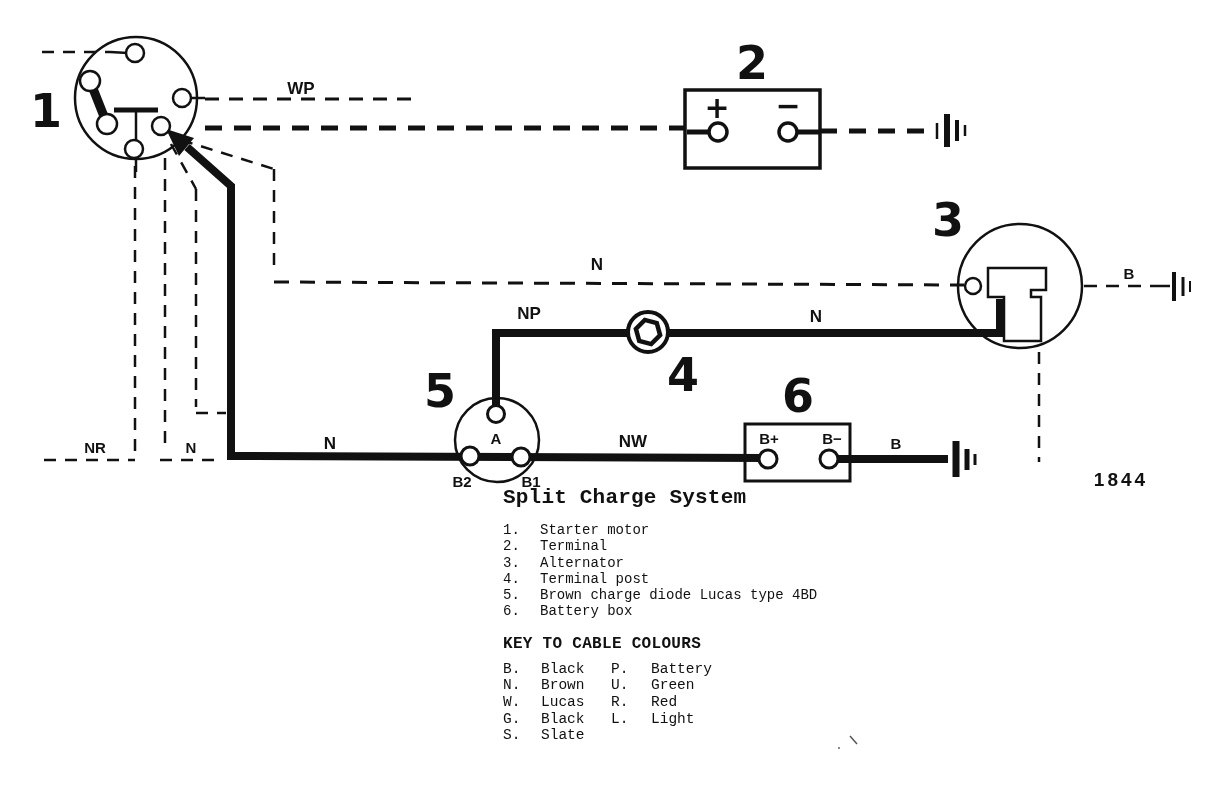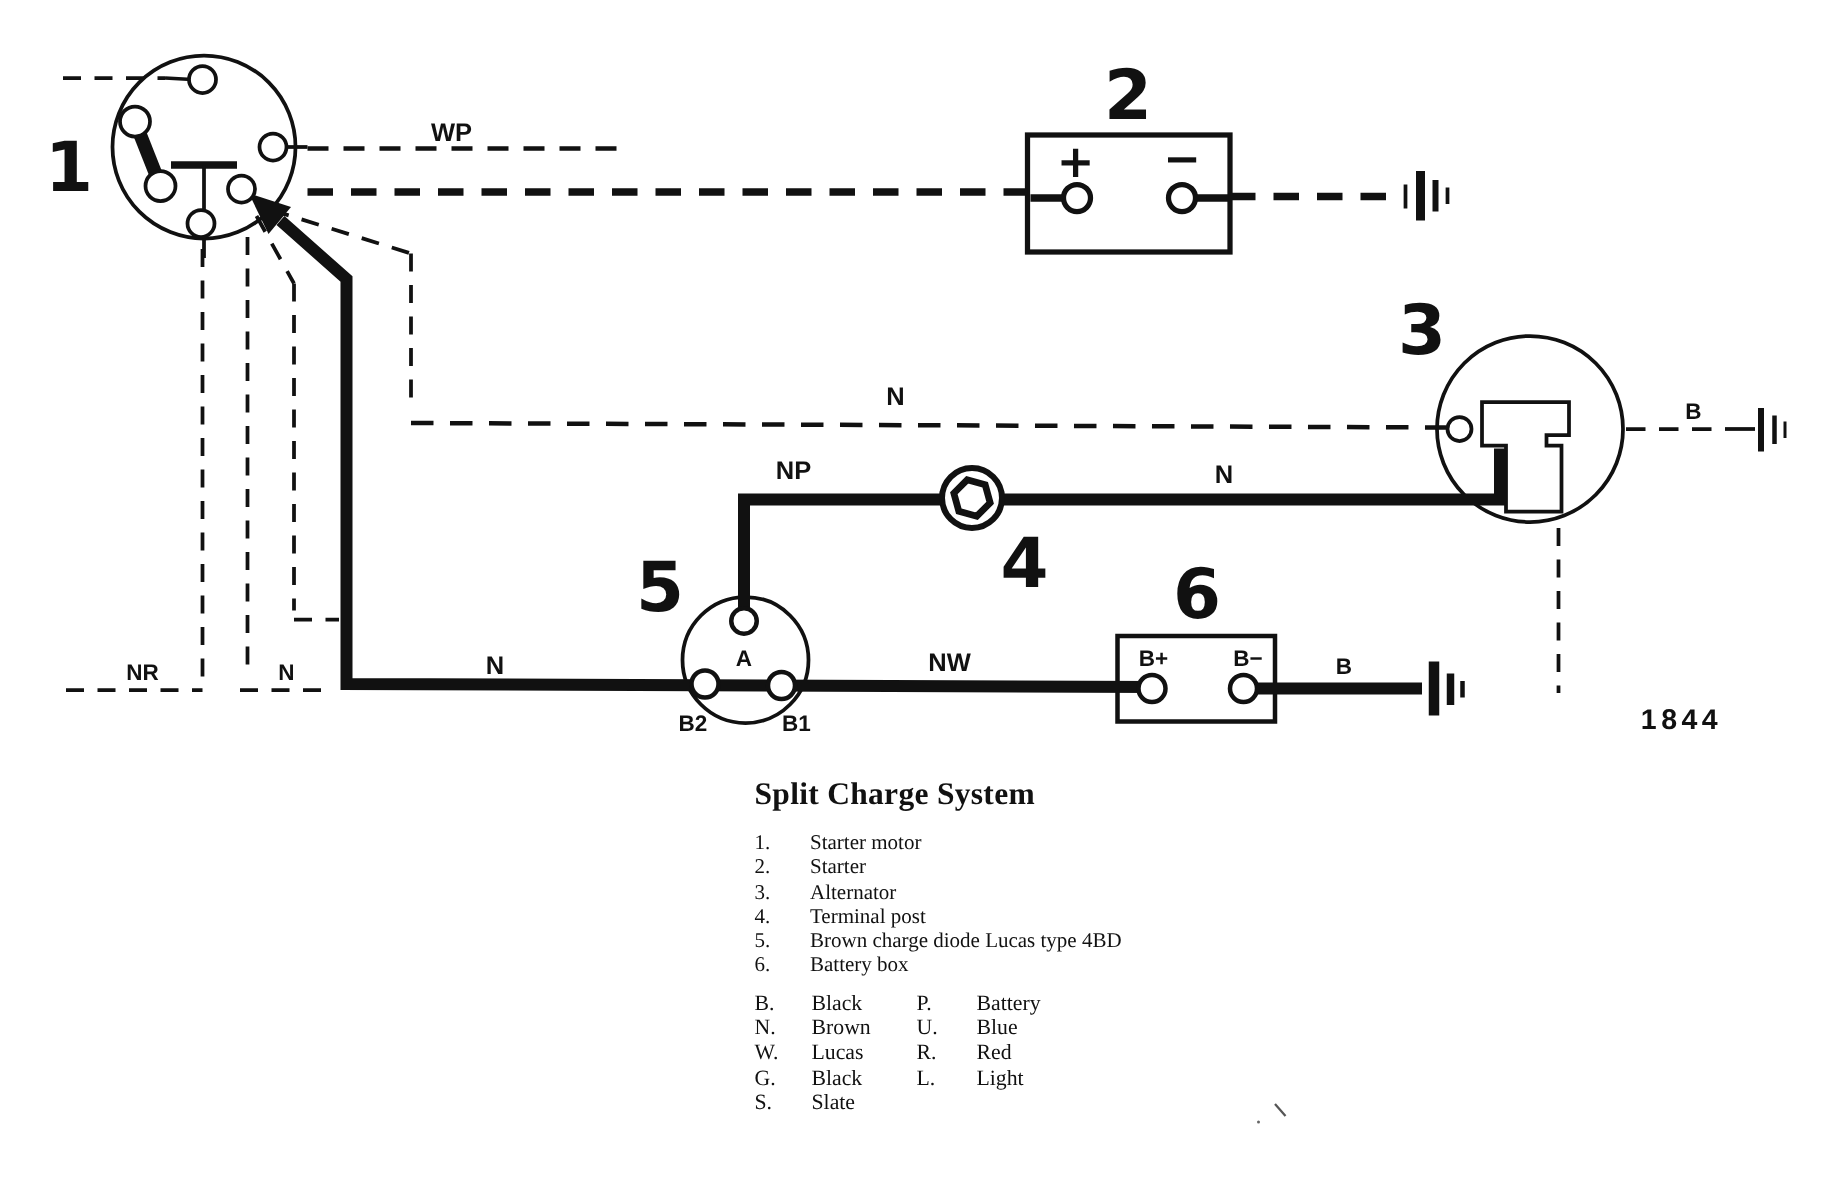--- a/index.html
+++ b/index.html
@@ -10,21 +10,21 @@
   .stage{position:absolute;left:0;top:0;width:1228px;height:797px;}
   svg{position:absolute;left:0;top:0;}
   svg text{font-family:"Liberation Sans",sans-serif;fill:#111;}
   text.bignum{font-family:"DejaVu Sans",sans-serif;font-weight:bold;font-size:46px;text-anchor:middle;}
   text.wlabel{font-weight:bold;font-size:17px;text-anchor:middle;}
   text.wlabel.sm{font-size:15px;}
   text.term{font-weight:bold;font-size:15px;text-anchor:middle;}
   text.sign{font-family:"DejaVu Sans",sans-serif;font-weight:bold;font-size:30px;text-anchor:middle;}
   text.refnum{font-weight:600;font-size:19px;letter-spacing:3px;text-anchor:middle;}
 
-  .legend{position:absolute;left:503px;top:517px;width:380px;font-family:Liberation Serif, serif;}
+  .legend{position:absolute;left:503px;top:486px;width:380px;font-family:Liberation Mono, monospace;}
   .legend-title{font-size:21px;font-weight:bold;letter-spacing:.2px;}
   .legend-items{margin-top:13px;}
   .li{display:grid;grid-template-columns:37px auto;font-size:14px;line-height:16.3px;}
   .key-title{margin-top:15px;font-size:16px;font-weight:bold;letter-spacing:.3px;}
   .key-grid{margin-top:8px;display:grid;grid-template-columns:38px 70px 40px 90px;font-size:14.5px;line-height:16.6px;}
 </style>
 </head>
 <body>
 
 <div class="stage">
@@ -169,51 +169,52 @@
 <div class="legend">
   <div class="legend-title">Split Charge System</div>
 
   <div class="legend-items">
     <div class="li">
       <span>1.</span>
       <span>Starter motor</span>
     </div>
     <div class="li">
       <span>2.</span>
-      <span>Starter</span>
+      <span>Terminal</span>
     </div>
     <div class="li">
       <span>3.</span>
       <span>Alternator</span>
     </div>
     <div class="li">
       <span>4.</span>
       <span>Terminal post</span>
     </div>
     <div class="li">
       <span>5.</span>
       <span>Brown charge diode Lucas type 4BD</span>
     </div>
     <div class="li">
       <span>6.</span>
       <span>Battery box</span>
     </div>
   </div>
 
+  <div class="key-title">KEY TO CABLE COLOURS</div>
 
   <div class="key-grid">
     <span>B.</span>
     <span>Black</span>
     <span>P.</span>
     <span>Battery</span>
 
     <span>N.</span>
     <span>Brown</span>
     <span>U.</span>
-    <span>Blue</span>
+    <span>Green</span>
 
     <span>W.</span>
     <span>Lucas</span>
     <span>R.</span>
     <span>Red</span>
 
     <span>G.</span>
     <span>Black</span>
     <span>L.</span>
     <span>Light</span>

